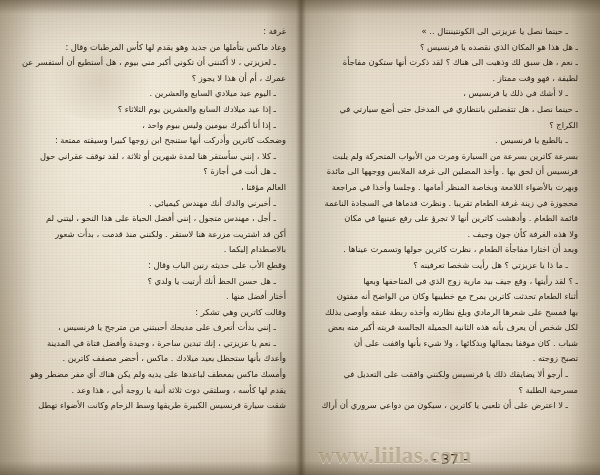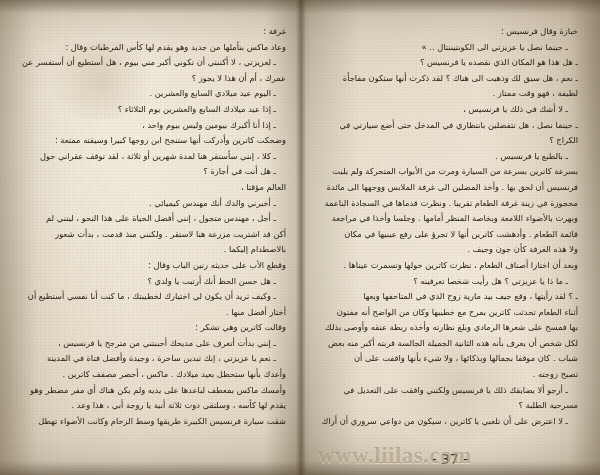--- a/index.html
+++ b/index.html
@@ -114,36 +114,35 @@
   <div class="grain"></div>
   <div class="edge-top"></div>
   <div class="edge-bottom"></div>
   <div class="spine"></div>
 
   <div class="smudge" style="left:40px;top:40px;width:120px;height:80px;"></div>
   <div class="smudge" style="left:380px;top:330px;width:160px;height:110px;"></div>
 
   <div class="page page-right">
     <div class="col">
-      <p>خبازة وقال فرنسيس :</p>
       <p class="ind">ـ حينما نصل يا عزيزتي الى الكونتيننتال .. »</p>
       <p>ـ هل هذا هو المكان الذي نقصده يا فرنسيس ؟</p>
       <p>ـ نعم ، هل سبق لك وذهبت الى هناك ؟ لقد ذكرت أنها ستكون مفاجأة</p>
       <p>لطيفة ، فهو وقت ممتاز .</p>
       <p class="ind">ـ لا أشك في ذلك يا فرنسيس ،</p>
       <p>ـ حينما نصل ، هل تتفضلين بانتظاري في المدخل حتى أضع سيارتي في</p>
       <p>الكراج ؟</p>
       <p class="ind">ـ بالطبع يا فرنسيس .</p>
       <p>بسرعة كاترين بسرعة من السيارة ومرت من الأبواب المتحركة ولم يلبث</p>
       <p>فرنسيس أن لحق بها . وأخذ المضلين الى غرفة الملابس ووجهها الى مائدة</p>
+      <p>وبهرت بالأضواء اللامعة وبخاصة المنظر أمامها . وجلسا وأخذا في مراجعة</p>
       <p>محجوزة في زينة غرفة الطعام تقريبا . ونظرت قدماها في السجادة الناعمة</p>
-      <p>وبهرت بالأضواء اللامعة وبخاصة المنظر أمامها . وجلسا وأخذا في مراجعة</p>
       <p>قائمة الطعام . وأدهشت كاترين أنها لا تجرؤ على رفع عينيها في مكان</p>
       <p>ولا هذه الغرفة كأن جون وجيف .</p>
-      <p>وبعد أن اختارا أصناف الطعام ، نظرت كاترين حولها وتسمرت عيناها .</p>
+      <p>وبعد أن اختارا مفاجأة الطعام ، نظرت كاترين حولها وتسمرت عيناها .</p>
       <p class="ind">ـ ما ذا يا عزيزتي ؟ هل رأيت شخصا تعرفينه ؟</p>
       <p>ـ ؟ لقد رأيتها ، وقع جيف بيد مارية زوج الذي في المتاحفها وبعها</p>
       <p>أثناء الطعام تحدثت كاترين بمرح مع خطيبها وكان من الواضح أنه مفتون</p>
       <p>بها فمسح على شعرها الرمادي وبلغ نظارته وأخذه ربطة عنقه وأوصى بذلك</p>
       <p>لكل شخص أن يعرف بأنه هذه الثانية الجميلة الجالسة قربته أكبر منه بعض</p>
       <p>شباب . كان موقفا بجمالها وبذكائها ، ولا شيء بأنها واقفت على أن</p>
       <p>تصبح زوجته .</p>
       <p class="ind">ـ أرجو ألا يضايقك ذلك يا فرنسيس ولكنني وافقت على التعديل في</p>
       <p>مسرحية الطلبة ؟</p>
       <p class="ind">ـ لا اعترض على أن تلعبي يا كاترين ، سيكون من دواعي سروري أن أراك</p>
@@ -163,21 +162,20 @@
       <p>وضحكت كاترين وأدركت أنها ستنجح ابن زوجها كبيرا وسيقته ممتعة :</p>
       <p class="ind">ـ كلا ، إنني سأستقر هنا لمدة شهرين أو ثلاثة ، لقد توقف عقراني حول</p>
       <p class="ind">ـ هل أنت في أجازة ؟</p>
       <p>العالم مؤقتا ،</p>
       <p class="ind">ـ أخبرني والدك أنك مهندس كيميائي .</p>
       <p class="ind">ـ أجل ، مهندس متجول ، إنني أفضل الحياة على هذا النحو ، ليتني لم</p>
       <p>أكن قد اشتريت مزرعة هنا لاستقر . ولكنني منذ قدمت ، بدأت شعور</p>
       <p>بالاصطدام إليكما .</p>
       <p>وقطع الأب على حديثه رنين الباب وقال :</p>
       <p class="ind">ـ هل حسن الحظ أنك أرتبت يا ولدي ؟</p>
-      <p class="ind">ـ وكيف تريد أن يكون لي اختيارك لخطيبتك ، ما كنت أنا نفسي أستطيع أن</p>
       <p>أختار أفضل منها .</p>
       <p>وقالت كاترين وهي تشكر :</p>
       <p class="ind">ـ إنني بدأت أتعرف على مديحك أحببتني من مترجح يا فرنسيس ،</p>
       <p class="ind">ـ نعم يا عزيزتي ، إنك تبدين ساحرة ، وجيدة وأفضل فتاة في المدينة</p>
       <p>وأعدك بأنها ستحظل بعيد ميلادك . ماكس ، أحضر مصفف كاترين .</p>
       <p>وأمسك ماكس بمعطف لباعدها على يديه ولم يكن هناك أي مفر مضطر وهو</p>
       <p>يقدم لها كأسه ، وسلتقي دوت ثلاثة أنية يا روجة أبي ، هذا وعد .</p>
       <p>شقت سيارة فرنسيس الكبيرة طريقها وسط الزحام وكانت الأضواء تهطل</p>
     </div>
   </div>

